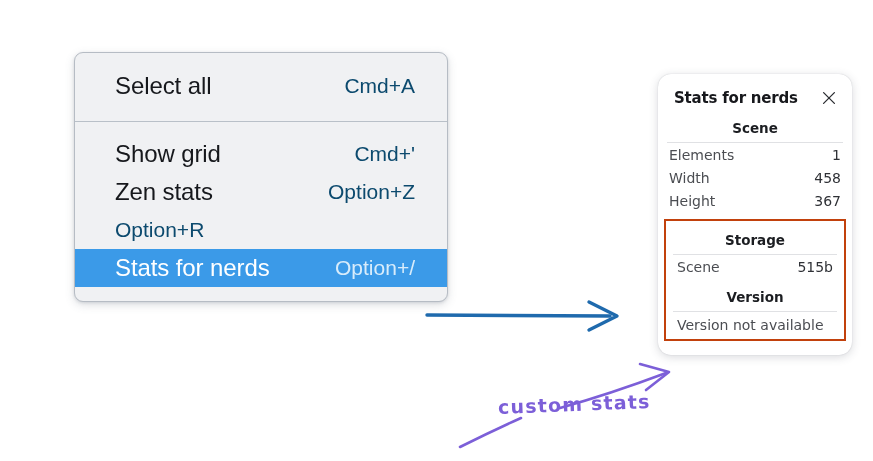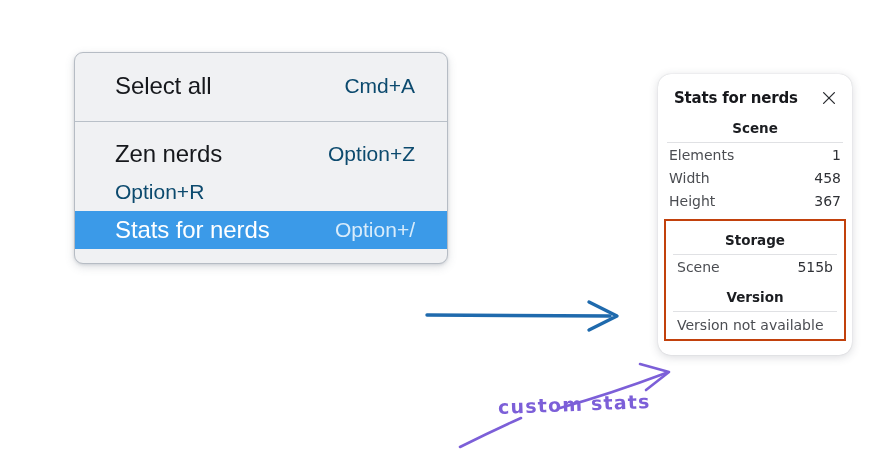--- a/index.html
+++ b/index.html
@@ -163,21 +163,25 @@
     <div class="menu-item">
       <span class="mi-label">Select all</span>
       <span class="mi-shortcut">Cmd+A</span>
     </div>
   </div>
 
   <div class="menu-sep"></div>
 
   <div class="menu-group group-bottom">
     <div class="menu-item">
-      <span class="mi-label">Zen nerds</span>
+      <span class="mi-label">Show grid</span>
+      <span class="mi-shortcut">Cmd+'</span>
+    </div>
+    <div class="menu-item">
+      <span class="mi-label">Zen stats</span>
       <span class="mi-shortcut">Option+Z</span>
     </div>
     <div class="menu-item">
       <span class="mi-shortcut">Option+R</span>
     </div>
     <div class="menu-item selected">
       <span class="mi-label">Stats for nerds</span>
       <span class="mi-shortcut">Option+/</span>
     </div>
   </div>

